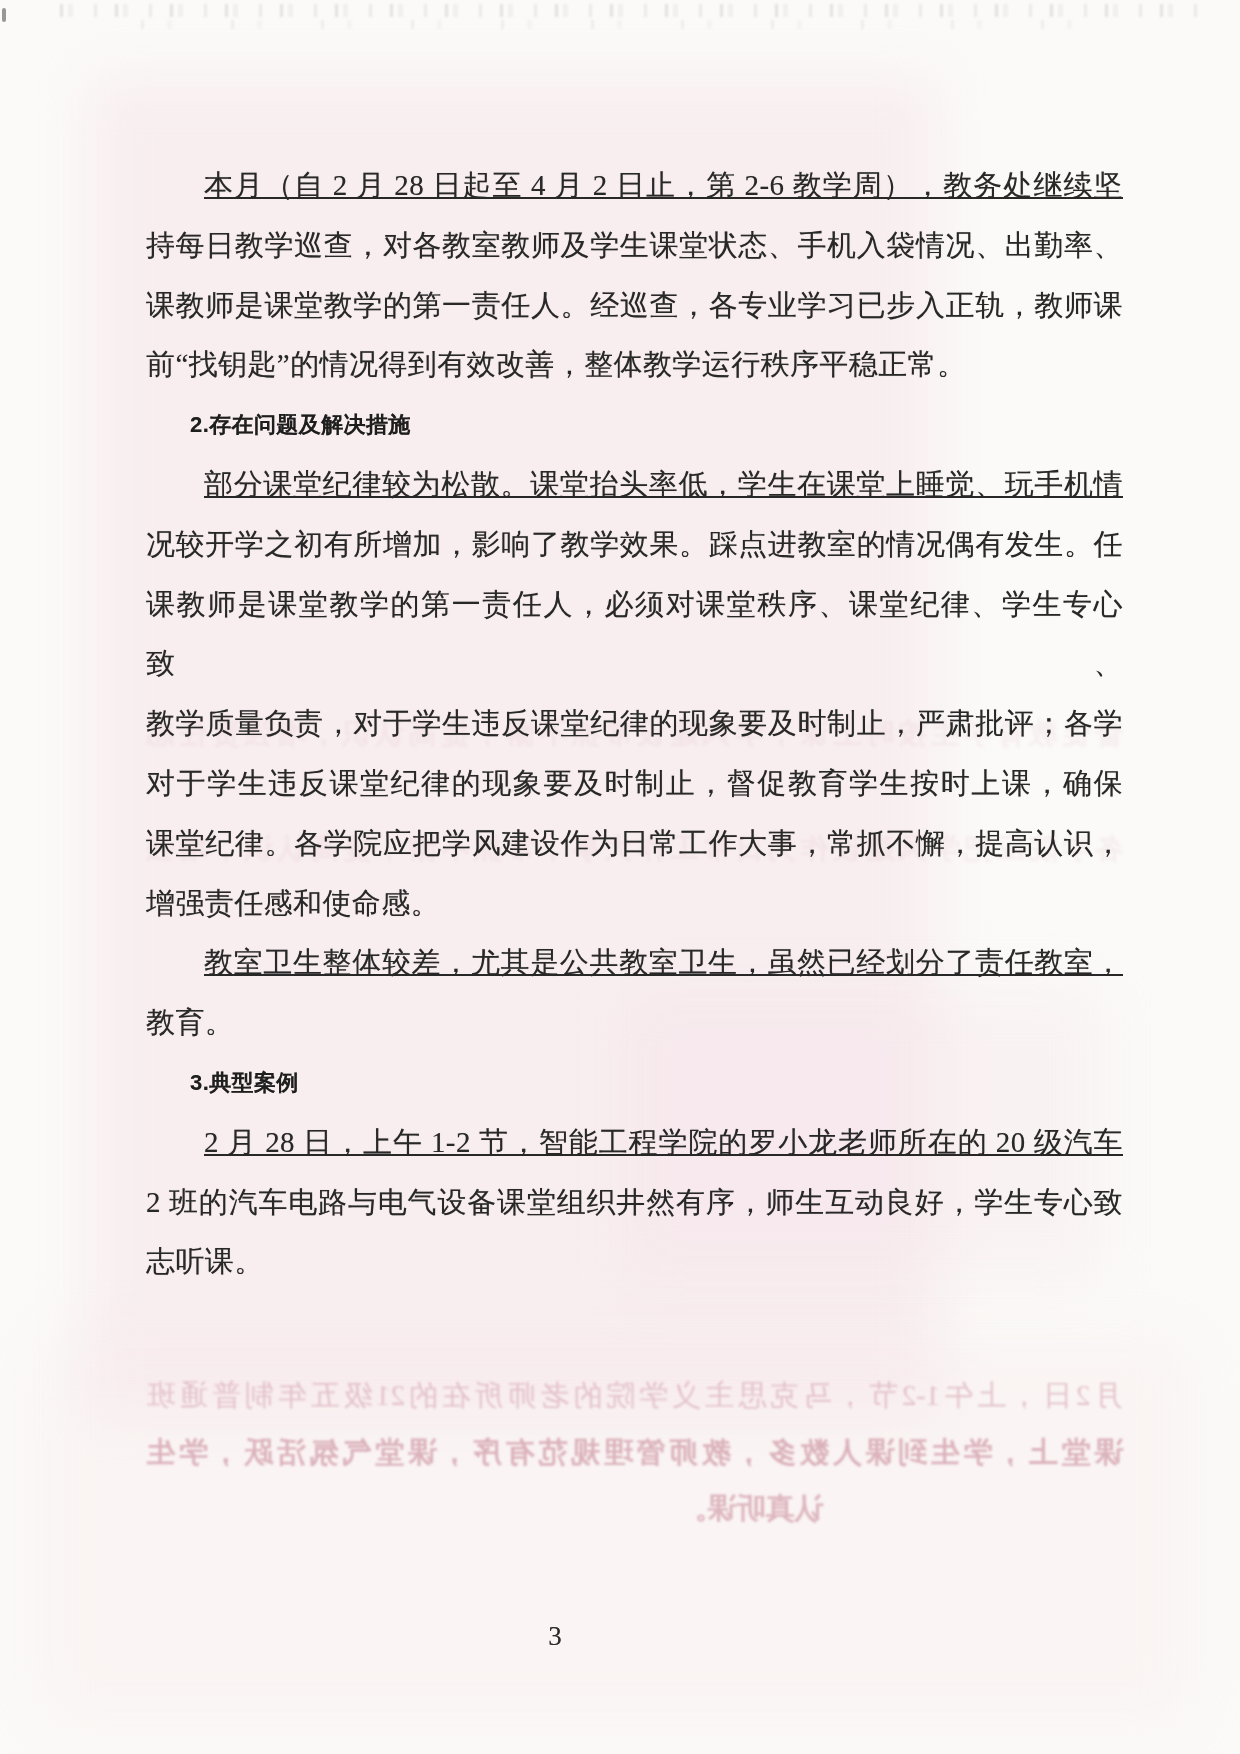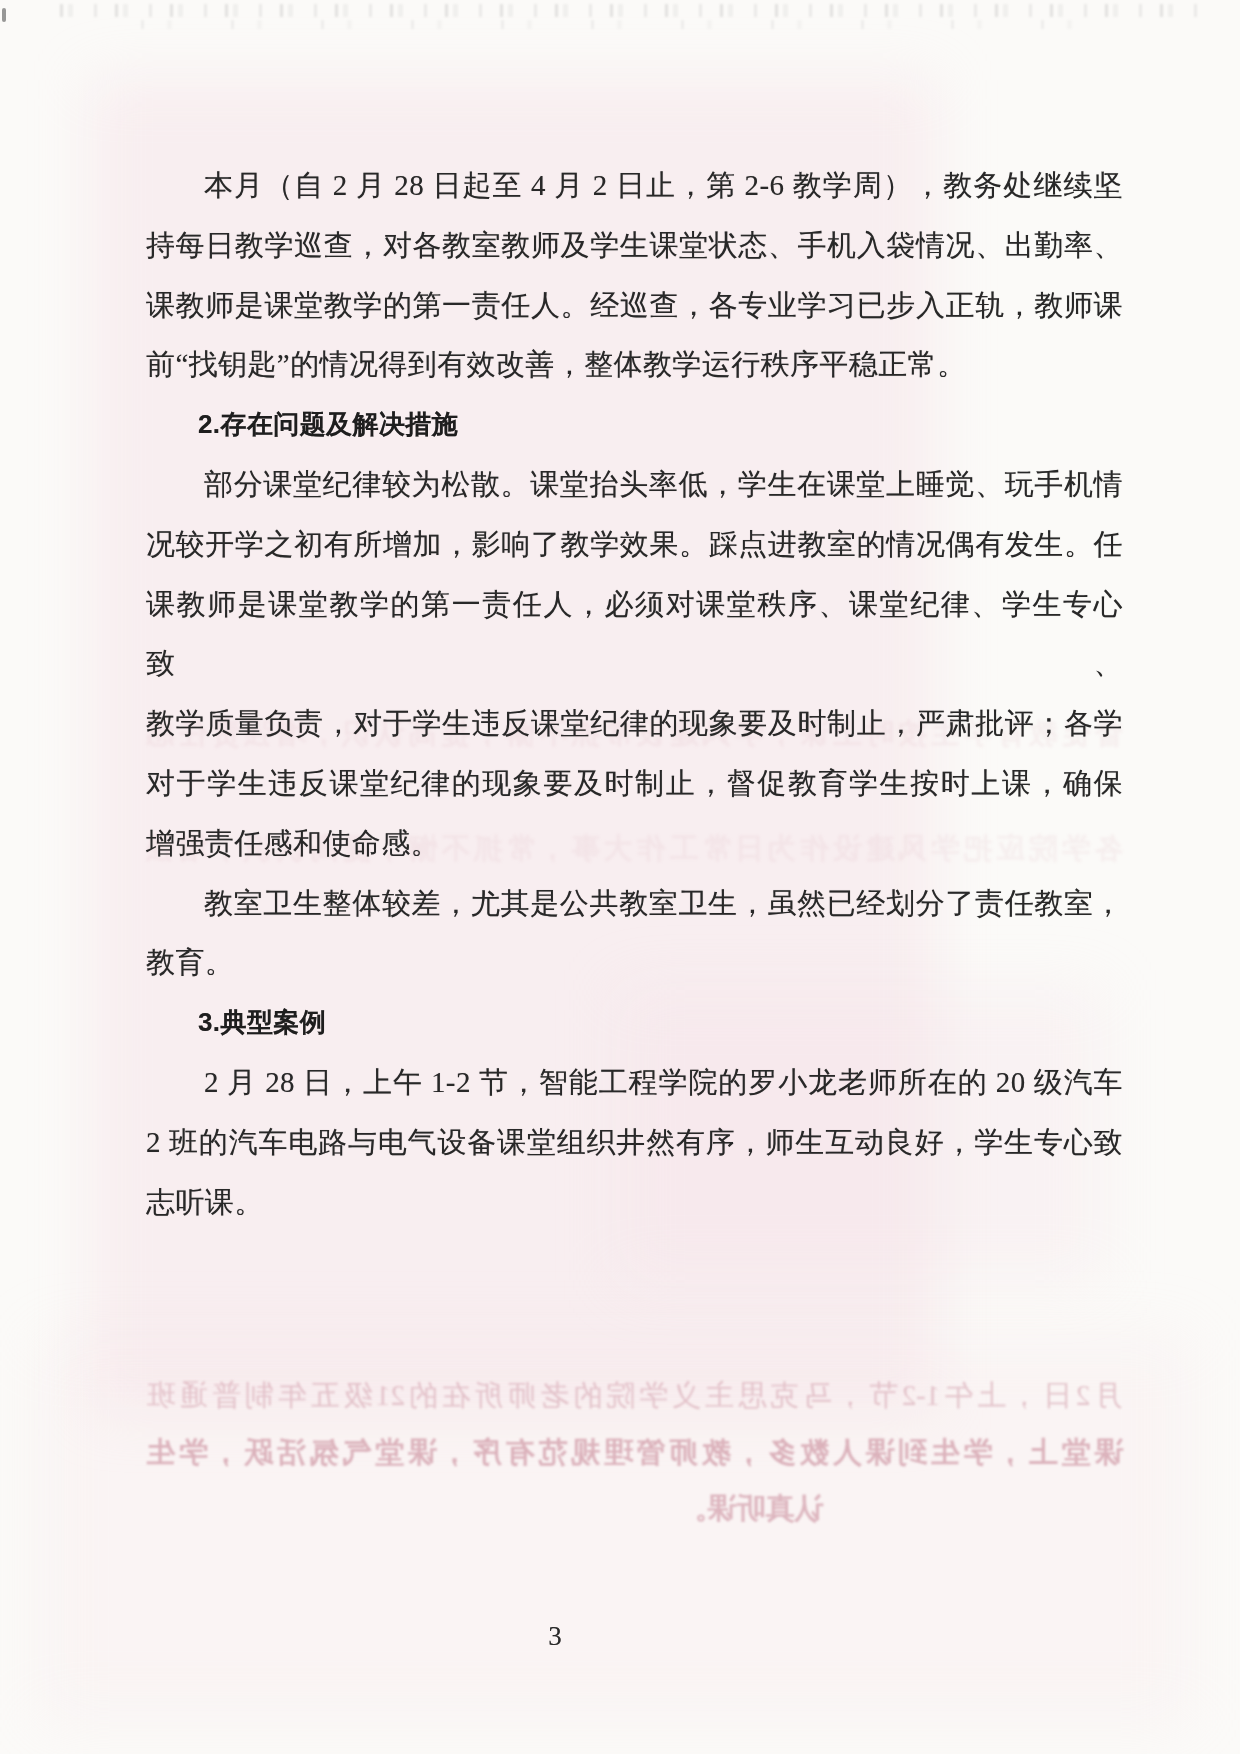--- a/index.html
+++ b/index.html
@@ -34,26 +34,26 @@
   .doc{
     position:absolute;left:146px;top:156px;width:977px;
     font-size:29px;line-height:59.8px;color:#282828;
     letter-spacing:.4px;
     text-shadow:0 0 .7px rgba(45,45,45,.42);
   }
   .line{
     text-align:justify;text-align-last:justify;text-justify:inter-character;
     white-space:normal;
   }
-  .line.indent{text-indent:2em;}
+  .line.indent{text-indent:2em;text-decoration:underline;}
   .line.endline{text-align-last:left;}
   .line.heading{
     text-align-last:left;text-indent:2em;
     font-family:"Liberation Sans","DejaVu Sans",sans-serif;
-    font-weight:700;font-size:26px;color:#1e1e1e;
+    font-weight:700;font-size:22px;color:#1e1e1e;
     text-shadow:0 0 .6px rgba(30,30,30,.5);
   }
   
   .ghost{
     position:absolute;left:146px;top:1367px;width:977px;
     transform:scaleX(-1);
     font-size:29px;line-height:56.5px;color:#d6a7b2;
     filter:blur(1px);pointer-events:none;
   }
   .ghost .gline{text-align:justify;text-align-last:justify;}
@@ -98,20 +98,21 @@
     </div>
     <div>
       <div class="line heading">2.存在问题及解决措施</div>
     </div>
     <div>
       <div class="line indent">部分课堂纪律较为松散。课堂抬头率低，学生在课堂上睡觉、玩手机情</div>
       <div class="line">况较开学之初有所增加，影响了教学效果。踩点进教室的情况偶有发生。任</div>
       <div class="line">课教师是课堂教学的第一责任人，必须对课堂秩序、课堂纪律、学生专心致、</div>
       <div class="line">教学质量负责，对于学生违反课堂纪律的现象要及时制止，严肃批评；各学</div>
       <div class="line">对于学生违反课堂纪律的现象要及时制止，督促教育学生按时上课，确保</div>
+      <div class="line">课堂纪律。各学院应把学风建设作为日常工作大事，常抓不懈，提高认识，</div>
       <div class="line endline">增强责任感和使命感。</div>
     </div>
     <div>
       <div class="line indent">教室卫生整体较差，尤其是公共教室卫生，虽然已经划分了责任教室，</div>
       <div class="line endline">教育。</div>
     </div>
     <div>
       <div class="line heading">3.典型案例</div>
     </div>
     <div>

